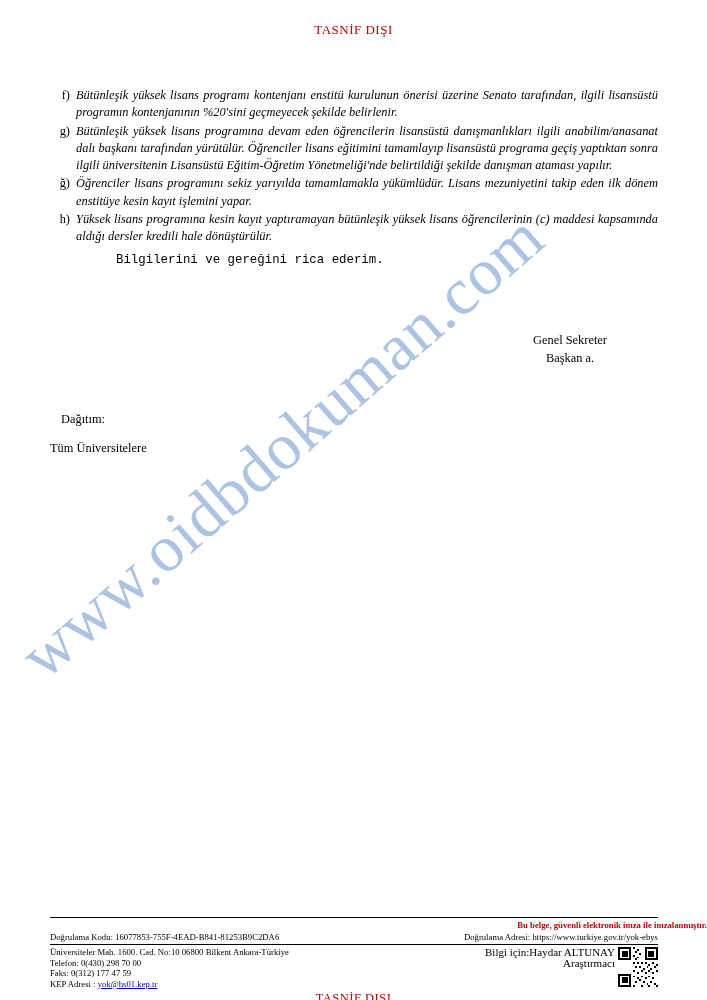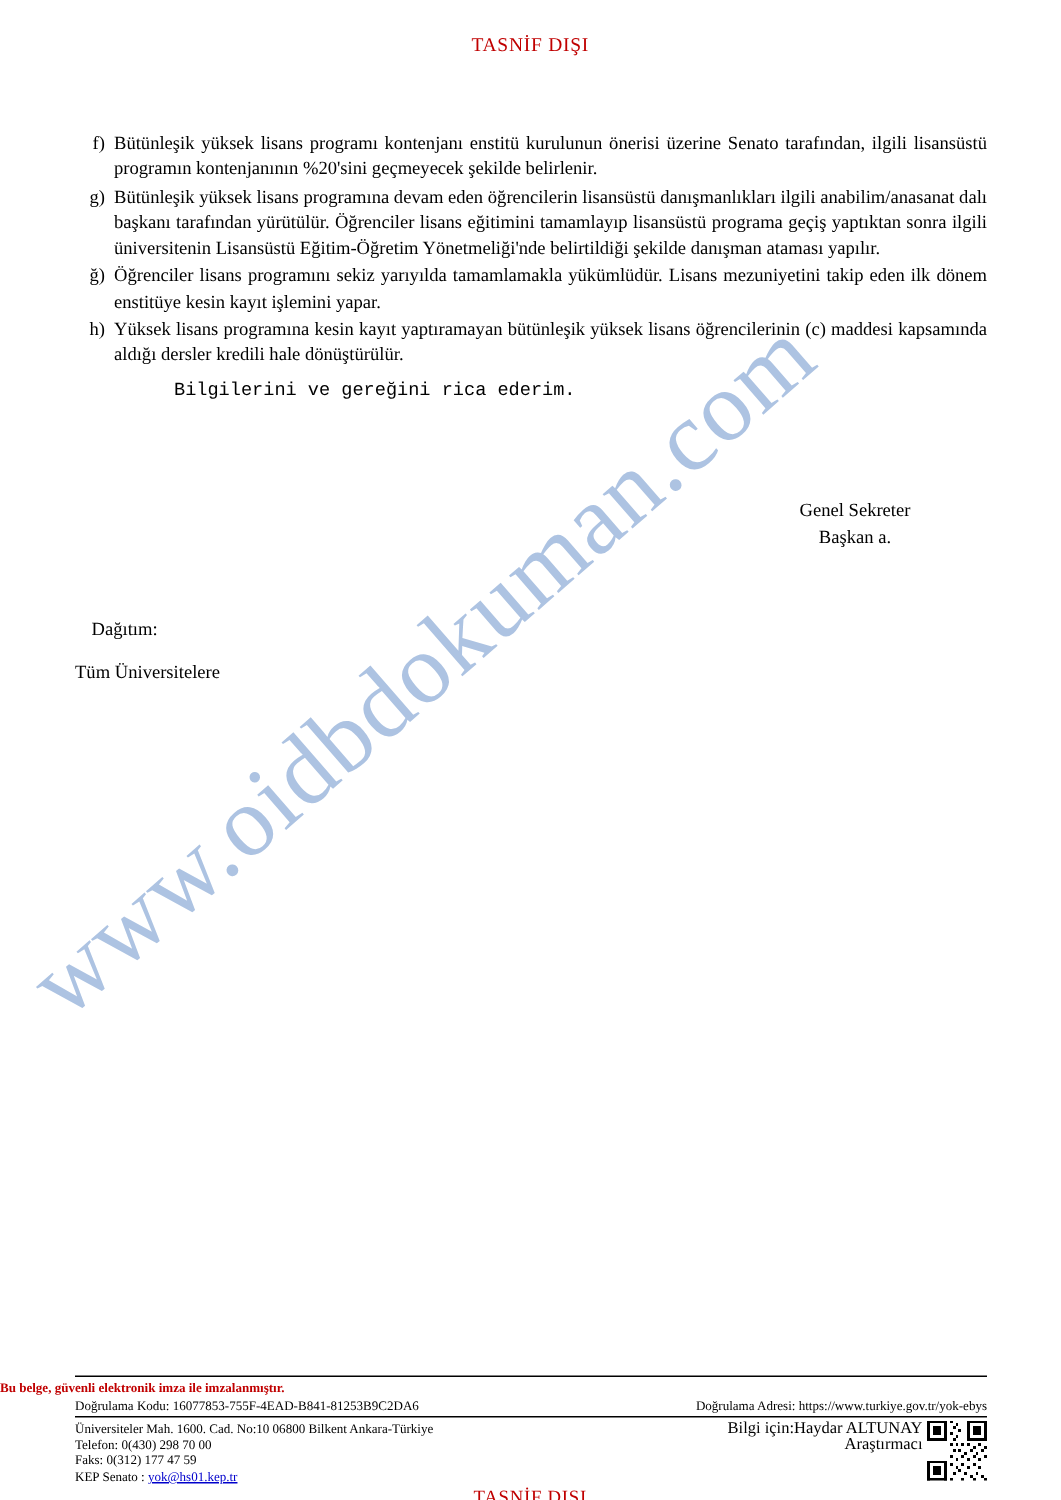--- a/index.html
+++ b/index.html
@@ -56,20 +56,21 @@
     width: 26px;
     min-width: 26px;
     text-align: right;
     padding-right: 6px;
     box-sizing: border-box;
   }
   .para .ptext {
     flex: 1;
     text-align: justify;
     text-justify: inter-word;
+    font-style: italic;
   }
 
   .plain-para {
     font-size: 12.4px;
     line-height: 17.3px;
     margin-left: 66px;
     margin-top: 6px;
     font-family: Liberation Mono, monospace;
   }
 
@@ -129,21 +130,21 @@
     left: 50px;
     top: 0;
     width: 608px;
     border-top: 1px solid #000;
   }
   .esign-note {
     position: absolute;
     left: 0;
     top: 3px;
     width: 707px;
-    text-align: left;
+    text-align: right;
     font-size: 8.7px;
     color: #c00000;
     font-weight: bold;
   }
   .verify-row {
     position: absolute;
     left: 50px;
     top: 15px;
     width: 608px;
     font-size: 8.7px;
@@ -255,21 +256,21 @@
       <div>Doğrulama Kodu: 16077853-755F-4EAD-B841-81253B9C2DA6</div>
       <div>Doğrulama Adresi: https://www.turkiye.gov.tr/yok-ebys</div>
     </div>
     <div class="verify-rule"></div>
 
     <div class="addr-block">
       <div>Üniversiteler Mah. 1600. Cad. No:10 06800 Bilkent Ankara-Türkiye</div>
       <div>Telefon: 0(430) 298 70 00</div>
       <div>Faks: 0(312) 177 47 59</div>
       <div>
-        <span>KEP Senato : </span><a href="#">yok@hs01.kep.tr</a>
+        <span>KEP Adresi : </span><a href="#">yok@hs01.kep.tr</a>
       </div>
     </div>
 
     <div class="contact-block">
       <div>Bilgi için:Haydar ALTUNAY</div>
       <div>Araştırmacı</div>
     </div>
 
     <div class="qr">
       <svg width="40" height="40" viewBox="0 0 21 21" shape-rendering="crispEdges" aria-hidden="true">

